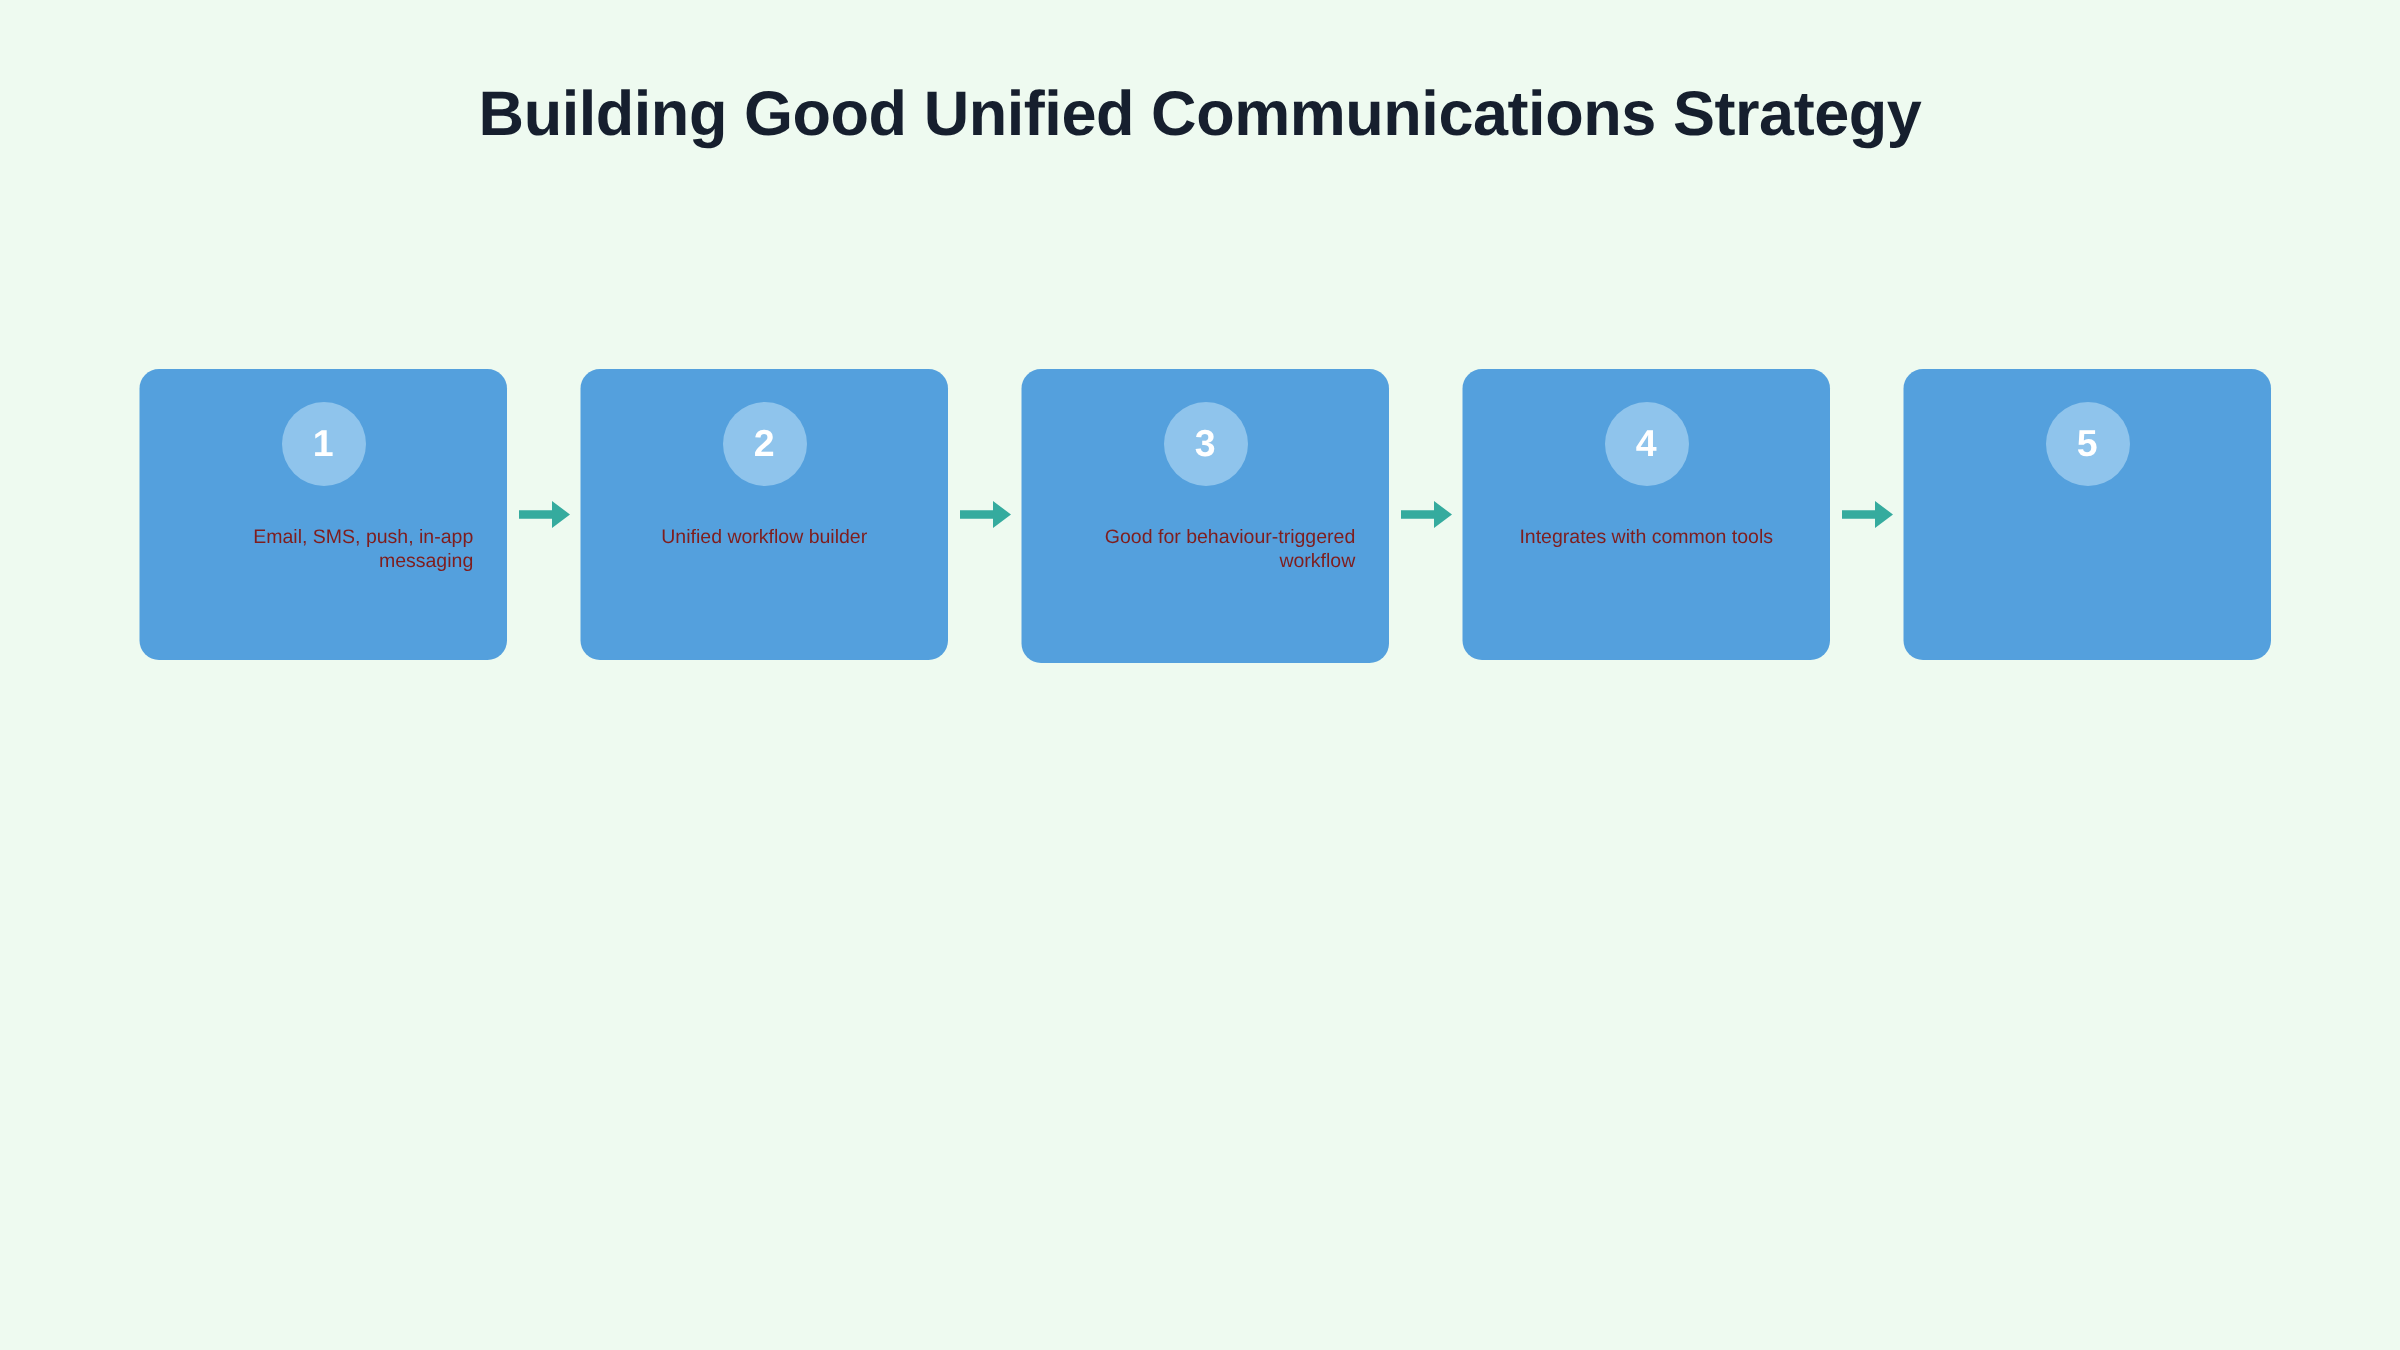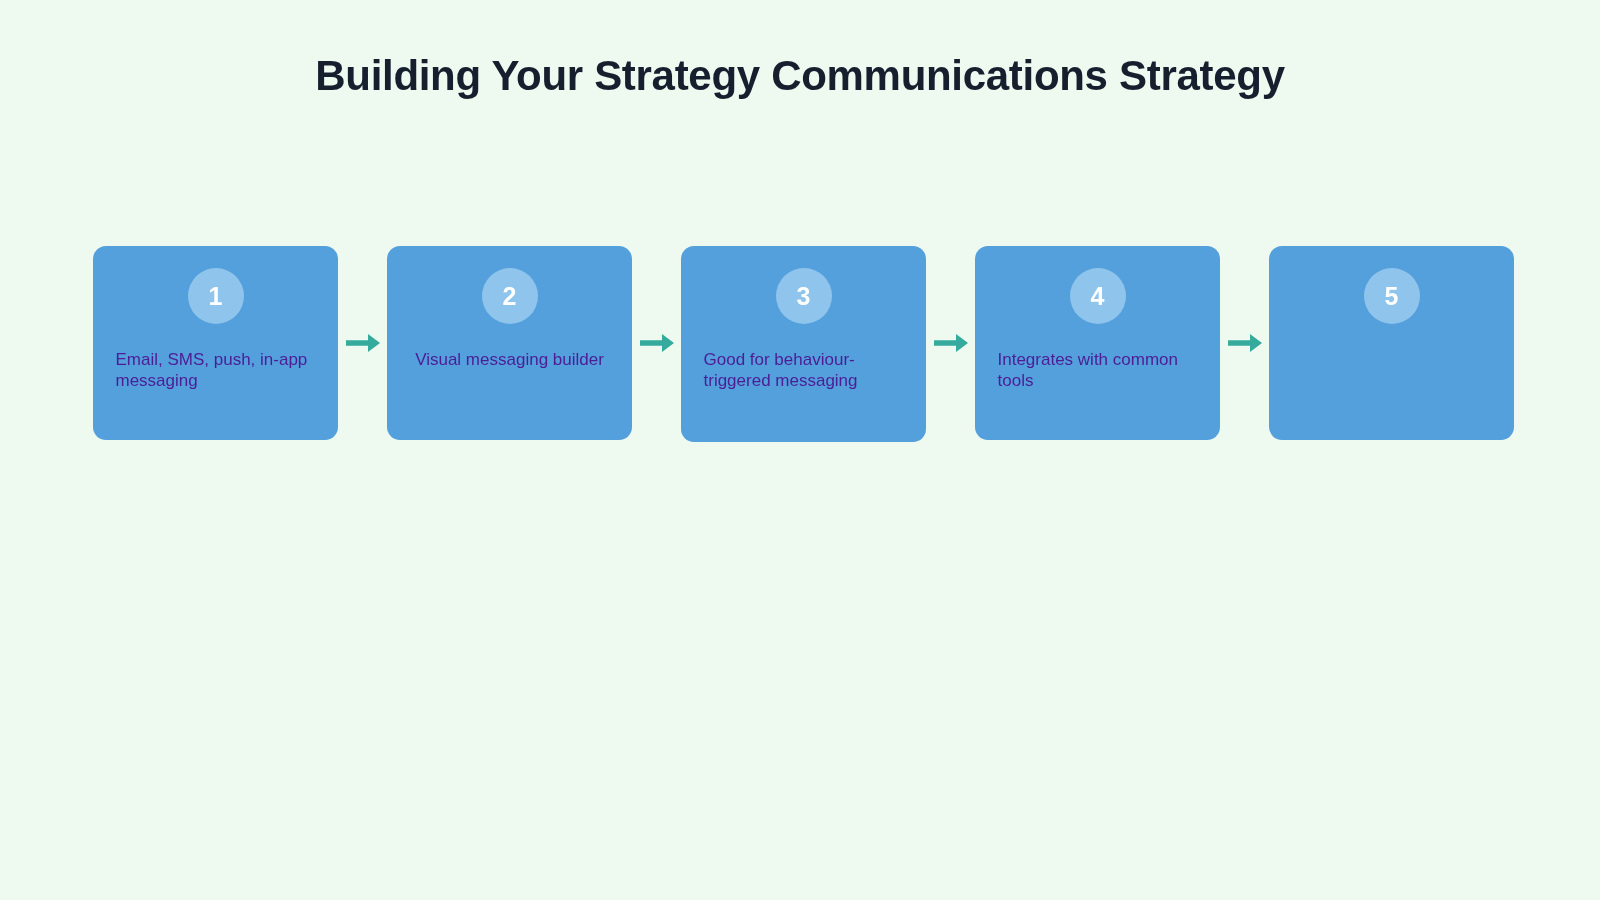--- a/index.html
+++ b/index.html
@@ -72,44 +72,44 @@
     flex: 0 0 auto;
   }
   .badge-num {
     color: #ffffff;
     font-size: 25px;
     font-weight: bold;
     line-height: 1;
   }
   .card-desc {
     margin-top: 26px;
-    color: #4c1d95;
-    font-size: 17px;
+    color: #7f1d1d;
+    font-size: 13px;
     line-height: 1.23;
-    text-align: left;
+    text-align: right;
     max-width: 200px;
   }
   .arrow {
     width: 49px;
     height: 194px;
     display: flex;
     align-items: center;
     justify-content: center;
     flex: 0 0 auto;
   }
   .arrow svg {
     display: block;
   }
 </style>
 </head>
 <body>
 
 <div class="page">
 
-  <div class="page-title">Building Your Strategy Communications Strategy</div>
+  <div class="page-title">Building Good Unified Communications Strategy</div>
 
   <div class="flow-row">
 
     <div class="step-wrap">
       <div class="card">
         <div class="badge">
           <span class="badge-num">1</span>
         </div>
         <div class="card-desc">Email, SMS, push, in-app messaging</div>
       </div>
@@ -120,37 +120,37 @@
           </svg>
         </span>
       </div>
     </div>
 
     <div class="step-wrap">
       <div class="card">
         <div class="badge">
           <span class="badge-num">2</span>
         </div>
-        <div class="card-desc">Visual messaging builder</div>
+        <div class="card-desc">Unified workflow builder</div>
       </div>
       <div class="arrow">
         <span>
           <svg width="34" height="18" viewBox="0 0 34 18">
             <path d="M0 6.2 H22 V0 L34 9 L22 18 V11.8 H0 Z" fill="#35ab9e"></path>
           </svg>
         </span>
       </div>
     </div>
 
     <div class="step-wrap">
       <div class="card card-tall">
         <div class="badge">
           <span class="badge-num">3</span>
         </div>
-        <div class="card-desc">Good for behaviour-triggered messaging</div>
+        <div class="card-desc">Good for behaviour-triggered workflow</div>
       </div>
       <div class="arrow">
         <span>
           <svg width="34" height="18" viewBox="0 0 34 18">
             <path d="M0 6.2 H22 V0 L34 9 L22 18 V11.8 H0 Z" fill="#35ab9e"></path>
           </svg>
         </span>
       </div>
     </div>
 

